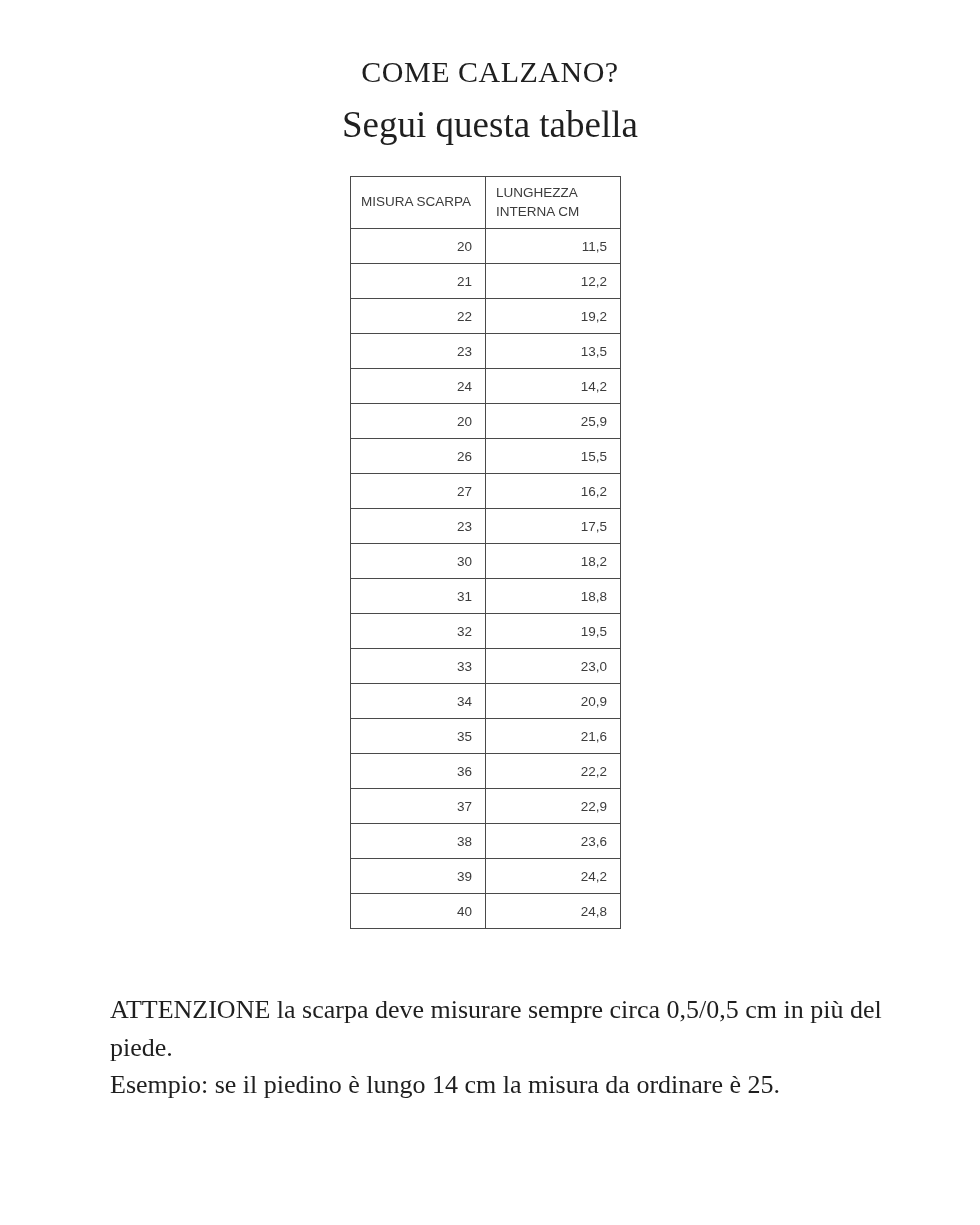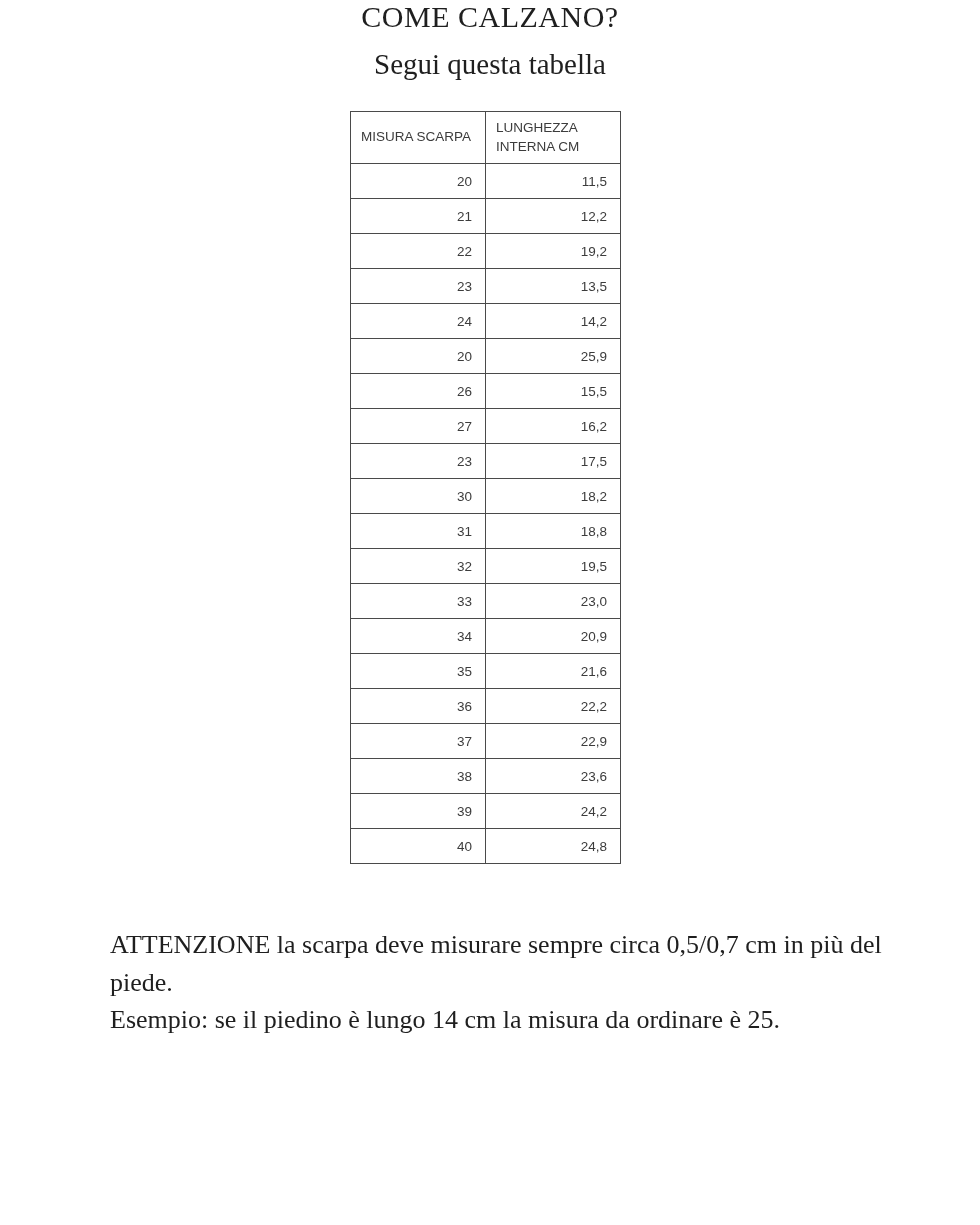--- a/index.html
+++ b/index.html
@@ -8,31 +8,32 @@
     background: #ffffff;
   }
   body {
     width: 980px;
     height: 1225px;
     font-family: "Liberation Sans", sans-serif;
     color: #222222;
     overflow: hidden;
   }
   .page-header {
+    padding-top: 55px;
     text-align: center;
     font-family: "Liberation Serif", serif;
     color: #1f1f1f;
   }
   .page-title {
     font-size: 30px;
     letter-spacing: 0.5px;
     font-weight: 400;
   }
   .page-subtitle {
-    font-size: 29px;
+    font-size: 37px;
     margin-top: 14px;
     font-weight: 400;
   }
   .size-table {
     border-collapse: collapse;
     margin: 30px 0 0 350px;
     table-layout: fixed;
   }
   .size-table th,
   .size-table td {
@@ -161,15 +162,15 @@
         <td>24,2</td>
       </tr>
       <tr>
         <td>40</td>
         <td>24,8</td>
       </tr>
     </tbody>
 </table>
 
 <div class="page-footer">
-  <p>ATTENZIONE la scarpa deve misurare sempre circa 0,5/0,7 cm in più del piede.</p>
+  <p>ATTENZIONE la scarpa deve misurare sempre circa 0,5/0,5 cm in più del piede.</p>
   <p>Esempio: se il piedino è lungo 14 cm la misura da ordinare è 25.</p>
 </div>
 
 </body></html>

